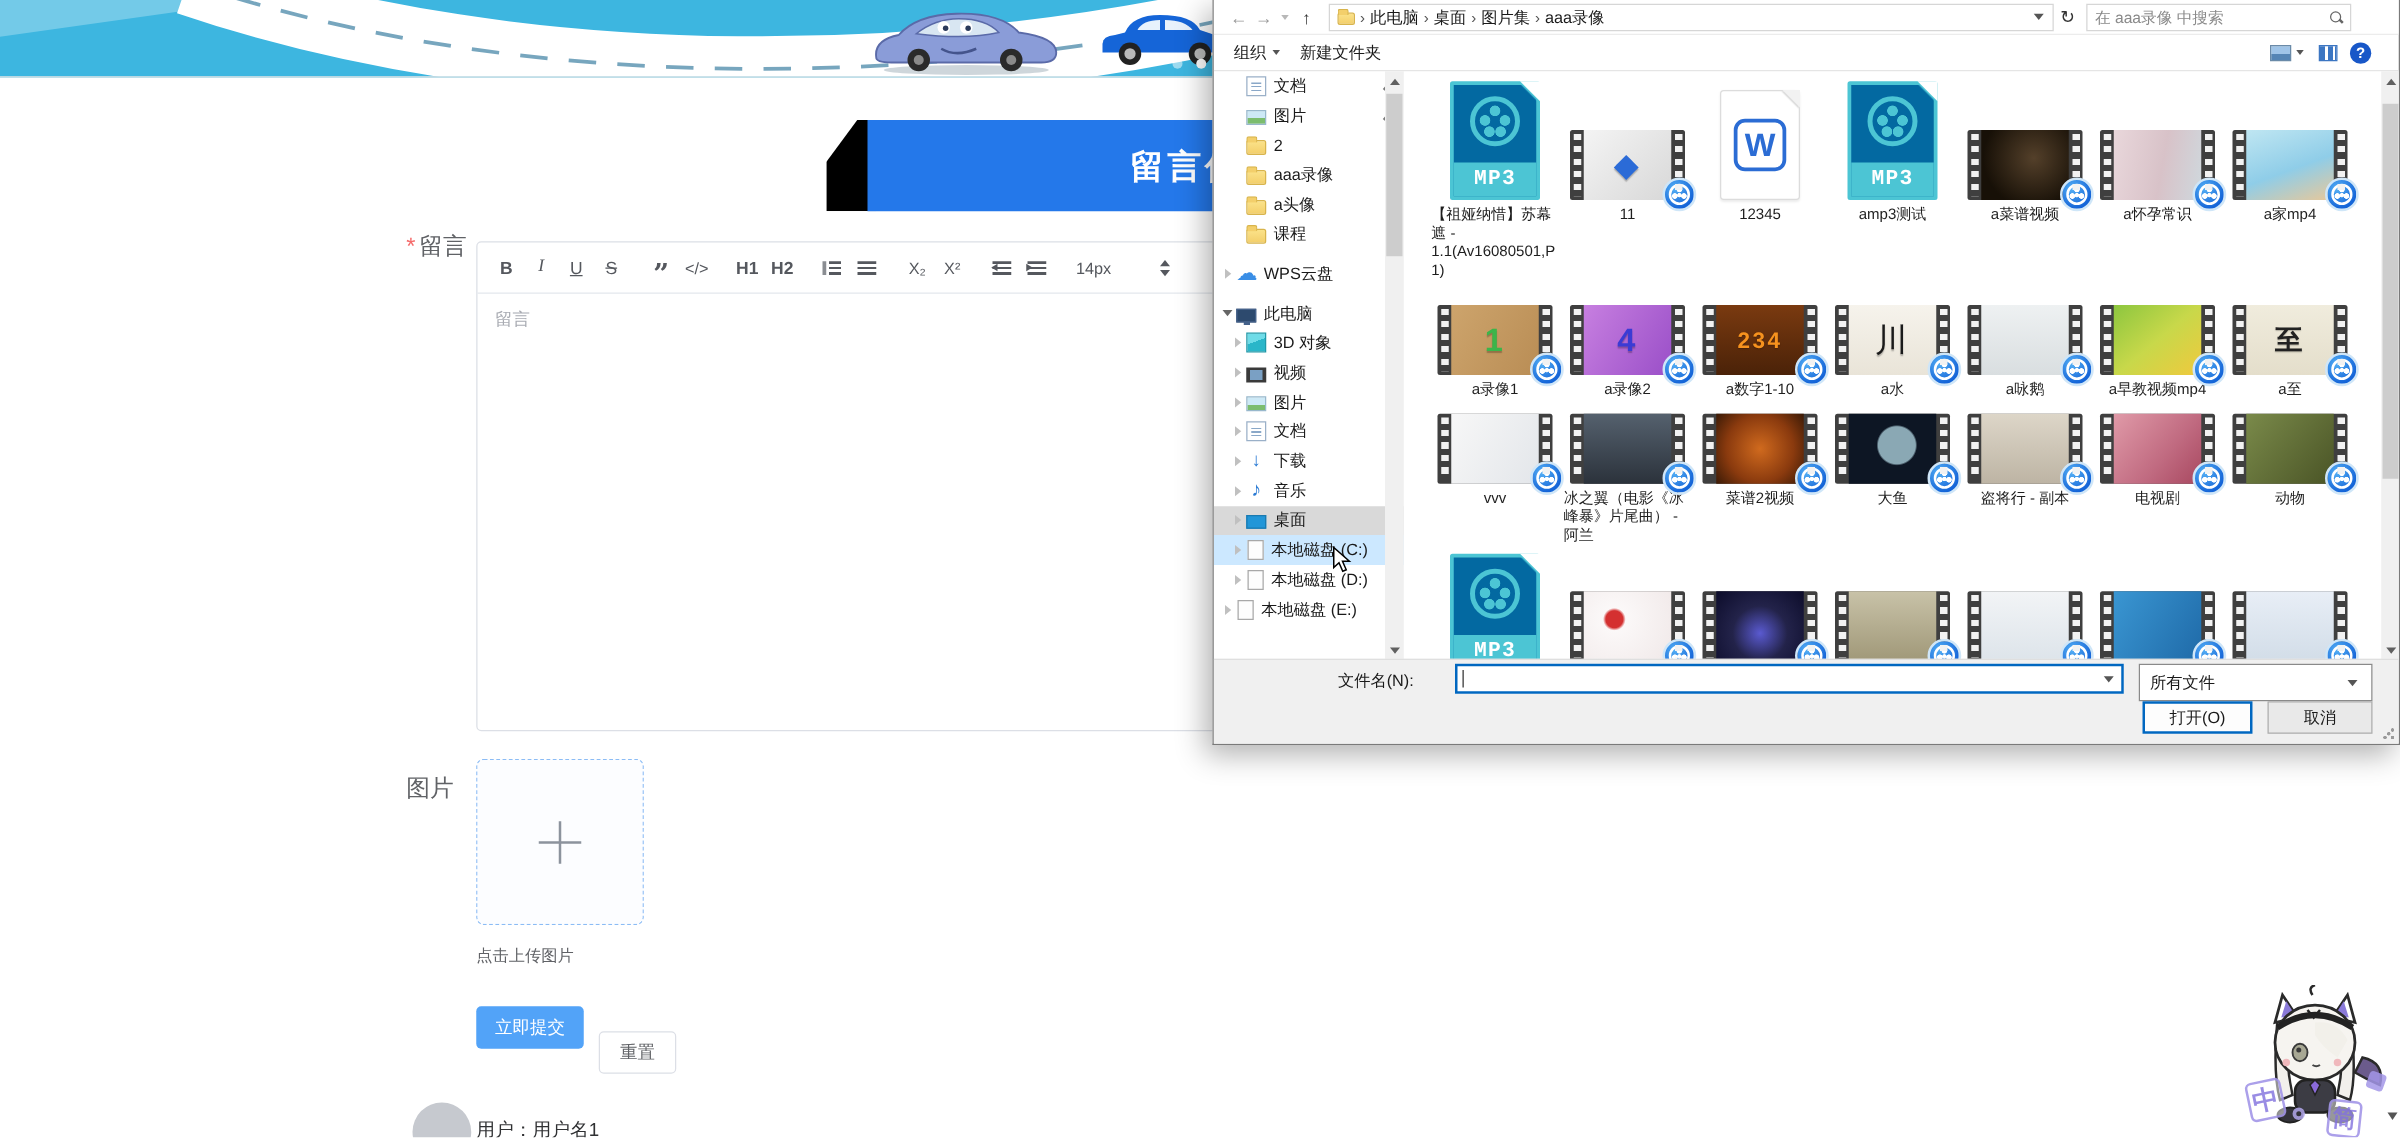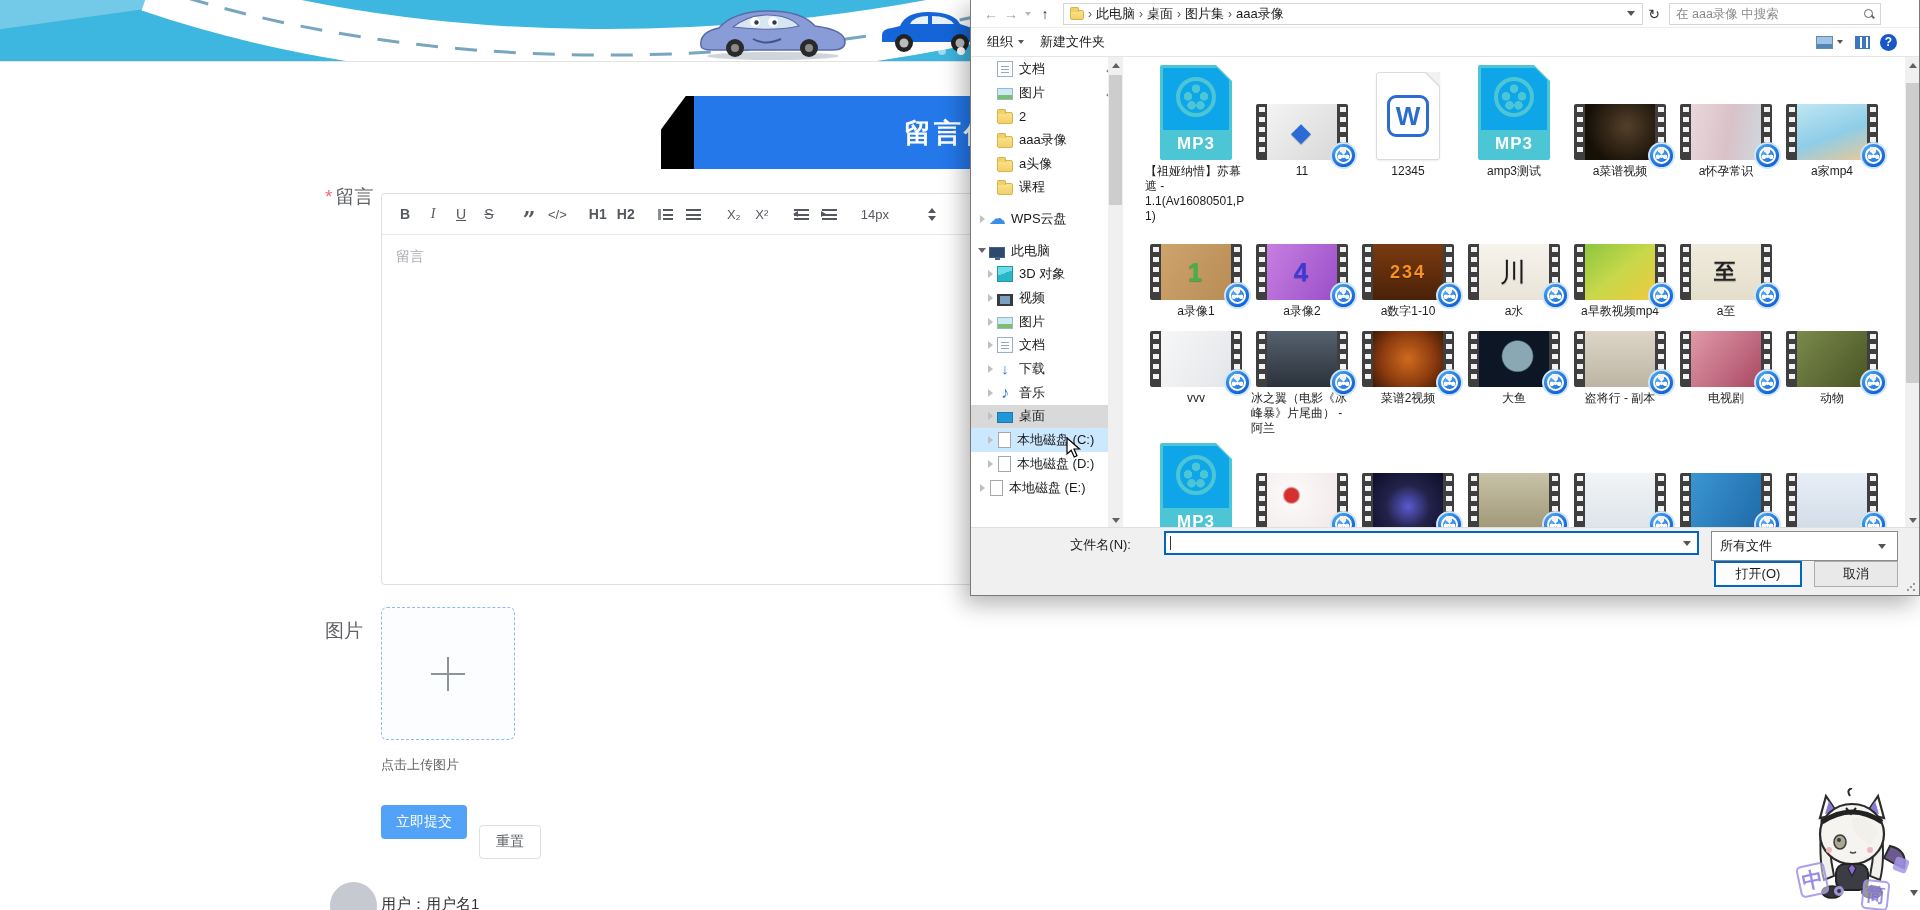--- a/index.html
+++ b/index.html
@@ -140,21 +140,21 @@
   .shot { width:100%; height:100%; display:flex; align-items:center; justify-content:center; overflow:hidden; }
   .glyph { font-weight:bold; font-size:26px; text-shadow:0 1px 1px rgba(0,0,0,.25); letter-spacing:2px; }
   .badge { position:absolute; right:-9px; bottom:-9px; width:27px; height:27px; border-radius:50%;
     background:radial-gradient(circle at 35% 30%,#55b0f5,#1565d8 72%); border:2px solid #cfe6f8;
     display:flex; align-items:center; justify-content:center; }
   .badge::before { content:""; width:13px; height:13px; border-radius:50%; border:2px solid #fff;
     background:radial-gradient(circle at 50% 20%,#fff 0 2px,transparent 2.5px),
                radial-gradient(circle at 22% 60%,#fff 0 2px,transparent 2.5px),
                radial-gradient(circle at 78% 60%,#fff 0 2px,transparent 2.5px),
                radial-gradient(circle at 50% 55%,#fff 0 1.5px,transparent 2px); }
-  .mp3doc { position:relative; width:72px; height:95px; background:#0ea5e9; border:3px solid #4cc5d4; border-radius:2px; }
+  .mp3doc { position:relative; width:72px; height:95px; background:#0369a1; border:3px solid #4cc5d4; border-radius:2px;font-family:Liberation Mono, monospace; }
   .mp3doc .fold { position:absolute; top:-3px; right:-3px; width:0; height:0; border-top:16px solid #fff; border-left:16px solid transparent; filter:drop-shadow(-1px 1px 0 #4cc5d4); }
   .mp3doc .reel { position:absolute; left:50%; top:9px; transform:translateX(-50%); width:40px; height:40px; border:4px solid #4cc5d4; border-radius:50%;
     background:radial-gradient(circle at 50% 24%,#4cc5d4 0 4px,transparent 4.5px),
                radial-gradient(circle at 25% 48%,#4cc5d4 0 4px,transparent 4.5px),
                radial-gradient(circle at 75% 48%,#4cc5d4 0 4px,transparent 4.5px),
                radial-gradient(circle at 36% 76%,#4cc5d4 0 4px,transparent 4.5px),
                radial-gradient(circle at 64% 76%,#4cc5d4 0 4px,transparent 4.5px); }
   .mp3band { position:absolute; left:0; right:0; bottom:0; height:27px; background:#4cc5d4; color:#fff; font-size:17px; font-weight:bold; text-align:center; line-height:27px; letter-spacing:1px; }
   .worddoc { position:relative; width:64px; height:88px; background:#fff; border:1px solid #dcdcdc; border-radius:3px; box-shadow:0 1px 2px rgba(0,0,0,.08); display:flex; align-items:center; justify-content:center; }
   .worddoc .fold { position:absolute; top:-1px; right:-1px; width:0; height:0; border-top:14px solid #f2f2f2; border-left:14px solid transparent; filter:drop-shadow(-1px 1px 0 #dcdcdc); }
@@ -578,20 +578,29 @@
                   <span class="glyph" style="font-weight: normal; color: rgb(26, 26, 26);">川</span>
                 </span>
                 <span class="badge"></span>
               </div>
             </div>
           <div class="fname">a水</div>
         </div>
         <div class="cell">
           <div class="iconzone">
               <div class="film">
+                <span class="shot" style="background: linear-gradient(rgb(238, 241, 242) 0%, rgb(217, 222, 224) 100%);"></span>
+                <span class="badge"></span>
+              </div>
+            </div>
+          <div class="fname">a咏鹅</div>
+        </div>
+        <div class="cell">
+          <div class="iconzone">
+              <div class="film">
                 <span class="shot" style="background: linear-gradient(140deg, rgb(140, 198, 63) 0%, rgb(200, 216, 74) 50%, rgb(240, 201, 61) 100%);"></span>
                 <span class="badge"></span>
               </div>
             </div>
           <div class="fname">a早教视频mp4</div>
         </div>
         <div class="cell">
           <div class="iconzone">
               <div class="film">
                 <span class="shot" style="background: linear-gradient(rgb(240, 236, 221) 0%, rgb(228, 222, 203) 100%);">

